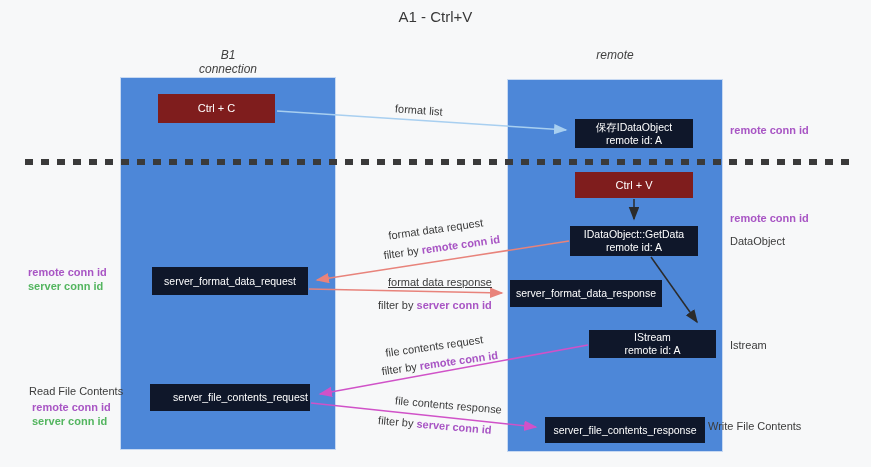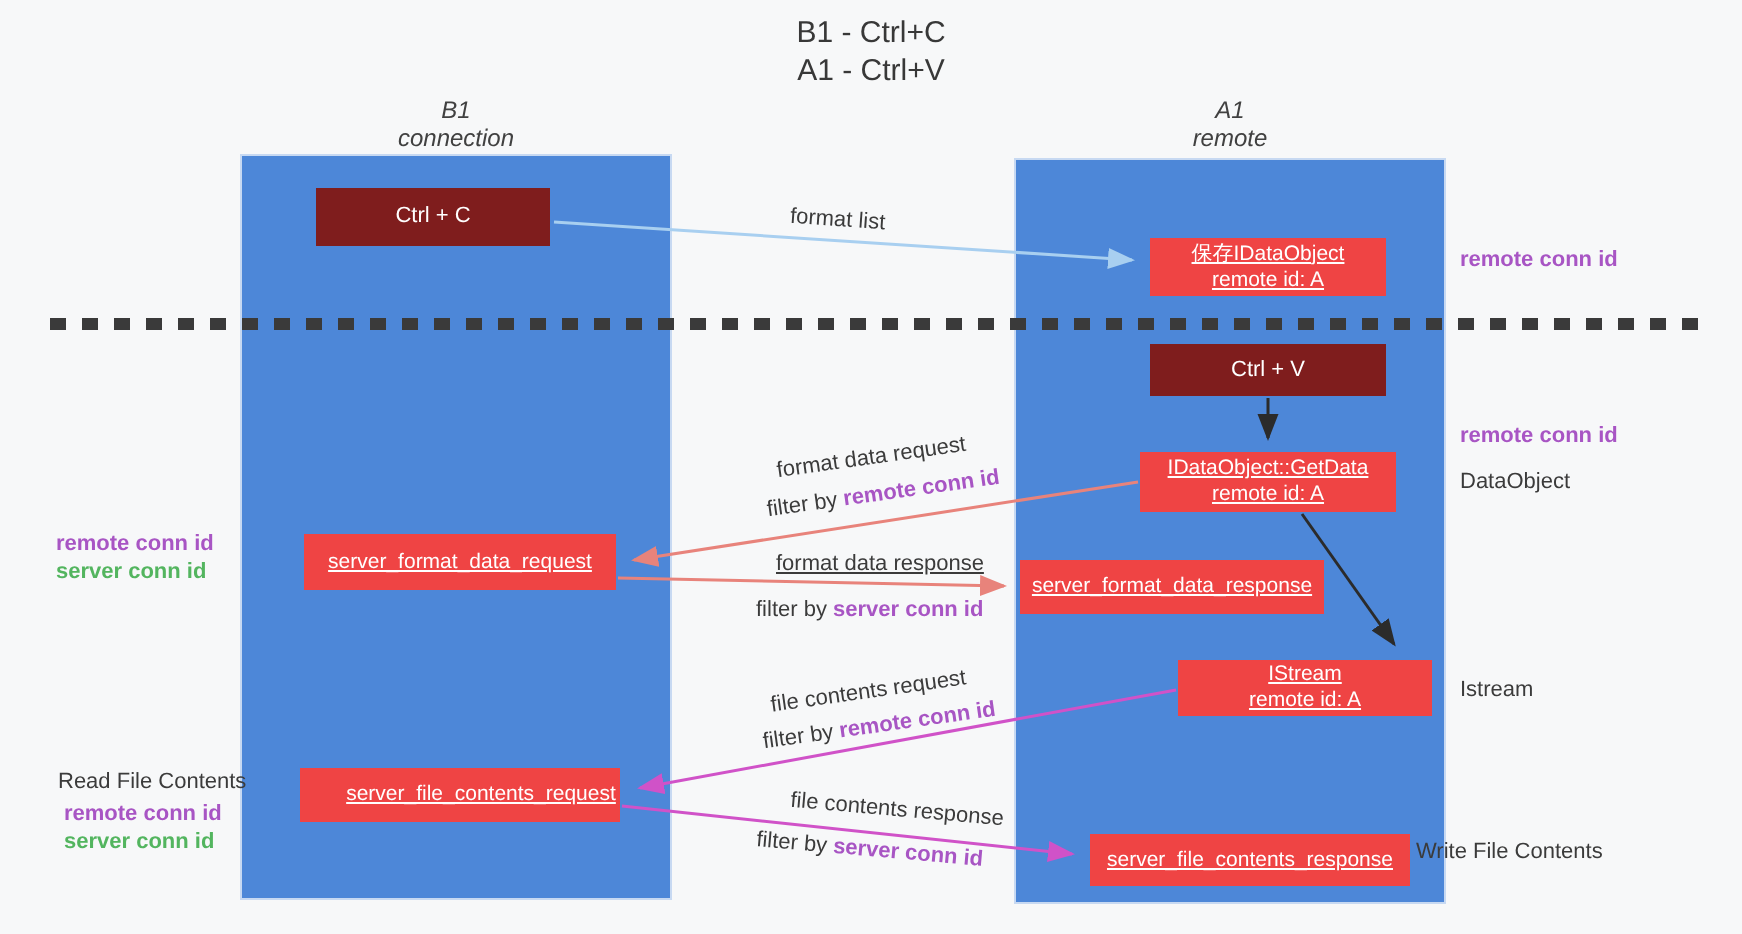--- a/index.html
+++ b/index.html
@@ -22,47 +22,45 @@
     text-align:center;font-size:12px;color:#414141;line-height:14px;width:216px;top:48px;font-style:italic;
   }
   .column{
     background:#4d87d8;border:1px solid #c7d9f2;box-sizing:border-box;
   }
   .box{
     display:flex;flex-direction:column;align-items:center;justify-content:center;
     color:#ffffff;font-size:11px;line-height:13px;text-align:center;box-sizing:border-box;
   }
   .box.green{background:#7f1d1d;}
-  .box.orange{background:#ef4444;font-size:10.5px;text-decoration:underline;}
+  .box.orange{background:#0f172a;font-size:10.5px;}
   .sidelabel{font-size:11px;color:#3b3b3b;white-space:nowrap;line-height:14px;}
   .lbl-purple{color:#a855c4;font-weight:bold;}
   .lbl-green{color:#53b55f;font-weight:bold;}
   .arrowlabel{font-size:11px;color:#3b3b3b;white-space:nowrap;}
   .dashes{
     height:6px;
     background:repeating-linear-gradient(90deg,#3a3a3a 0 8px,transparent 8px 16px);
   }
   svg{position:absolute;left:0;top:0;pointer-events:none;}
 </style>
 </head>
 <body>
 
 <div class="canvas">
 
   <div class="abs title">
-    <div>B1 - Ctrl+C</div>
     <div>A1 - Ctrl+V</div>
   </div>
 
   <div class="abs col-header" style="left:120px;">
     <div>B1</div>
     <div>connection</div>
   </div>
   <div class="abs col-header" style="left:507px;">
-    <div>A1</div>
     <div>remote</div>
   </div>
 
   <div class="abs column" style="left:120px;top:77px;width:216px;height:373px;"></div>
   <div class="abs column" style="left:507px;top:79px;width:216px;height:373px;"></div>
 
   <div class="abs dashes" style="left:25px;top:159px;width:826px;"></div>
 
   <svg width="871" height="467">
     <defs>

